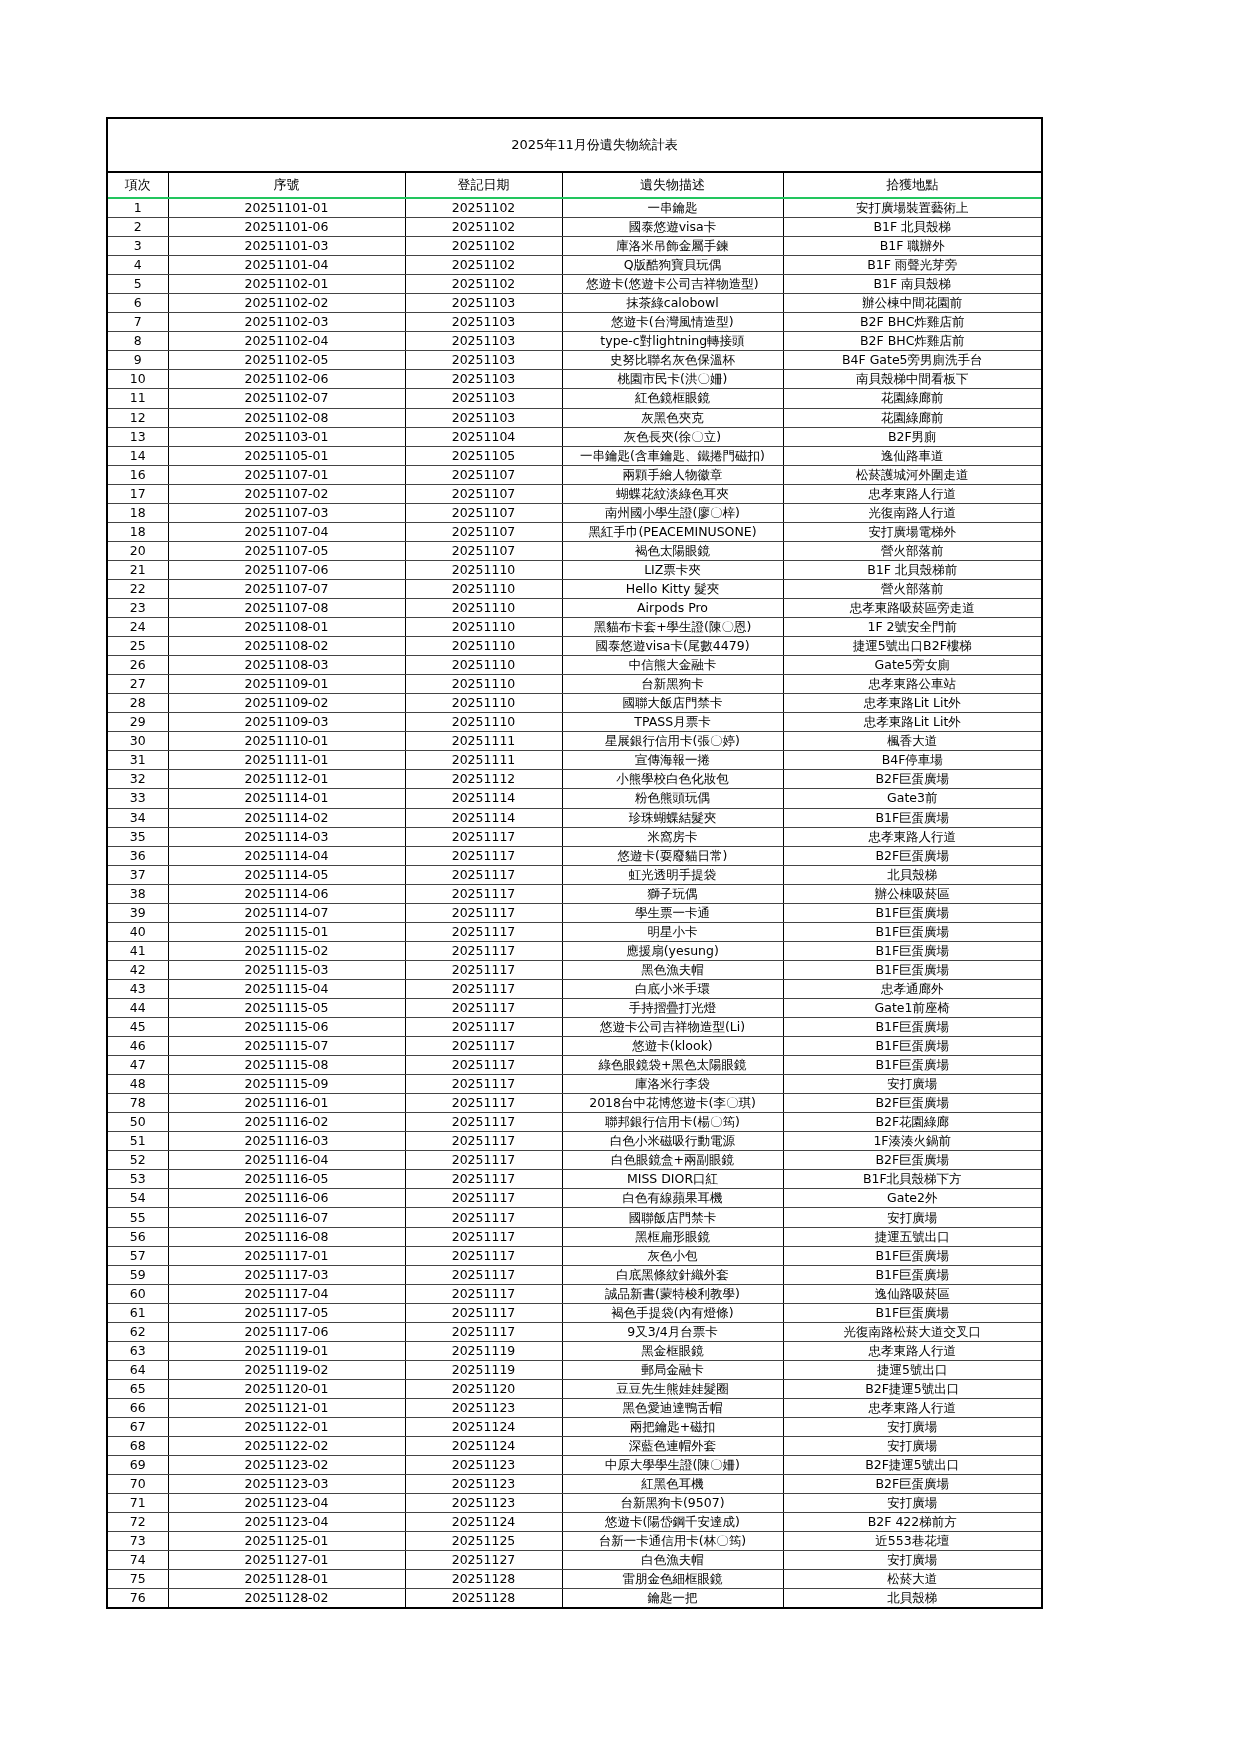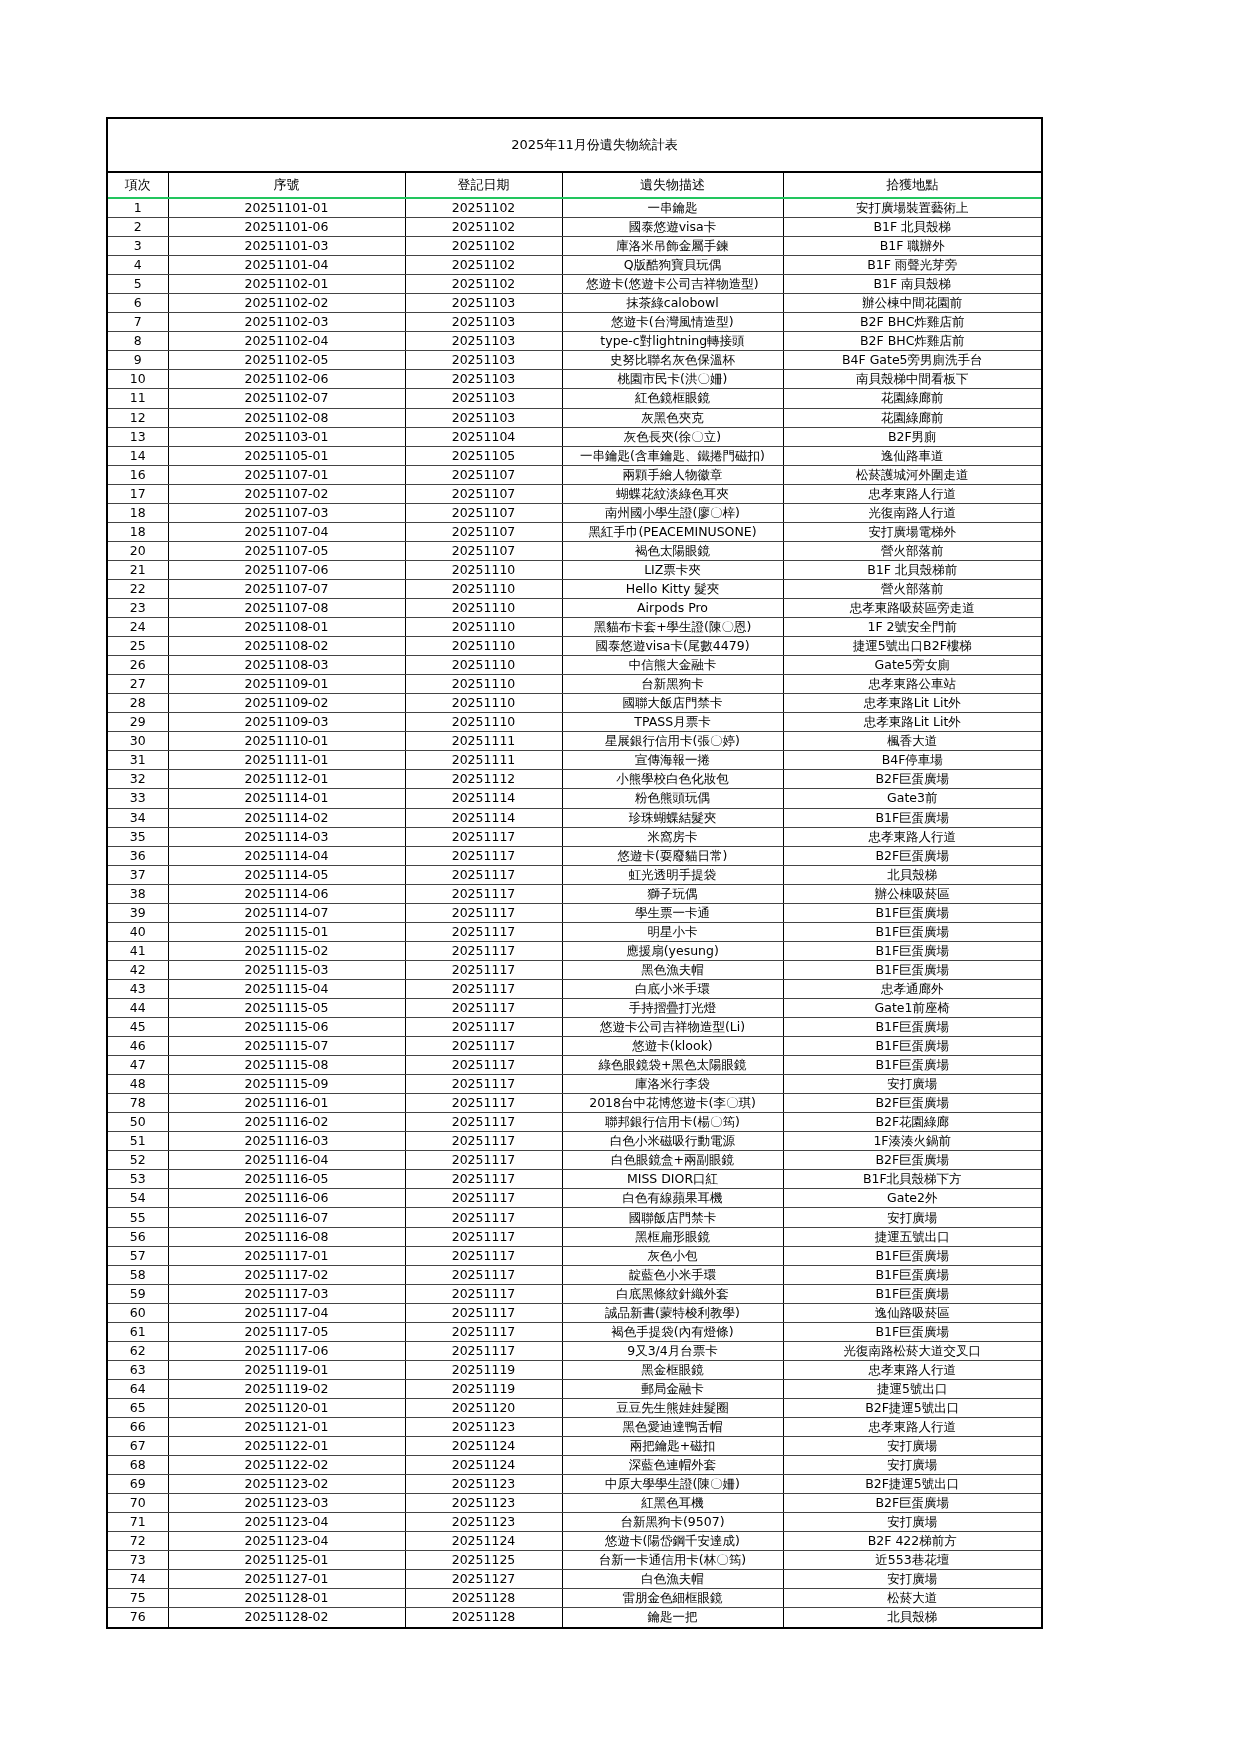--- a/index.html
+++ b/index.html
@@ -422,27 +422,20 @@
           <td>捷運五號出口</td>
         </tr>
         <tr>
           <td>57</td>
           <td>20251117-01</td>
           <td>20251117</td>
           <td>灰色小包</td>
           <td>B1F巨蛋廣場</td>
         </tr>
         <tr>
-          <td>58</td>
-          <td>20251117-02</td>
-          <td>20251117</td>
-          <td>靛藍色小米手環</td>
-          <td>B1F巨蛋廣場</td>
-        </tr>
-        <tr>
           <td>59</td>
           <td>20251117-03</td>
           <td>20251117</td>
           <td>白底黑條紋針織外套</td>
           <td>B1F巨蛋廣場</td>
         </tr>
         <tr>
           <td>60</td>
           <td>20251117-04</td>
           <td>20251117</td>

